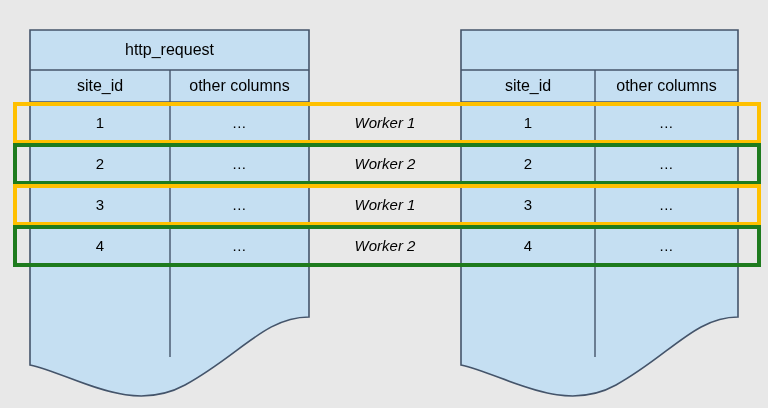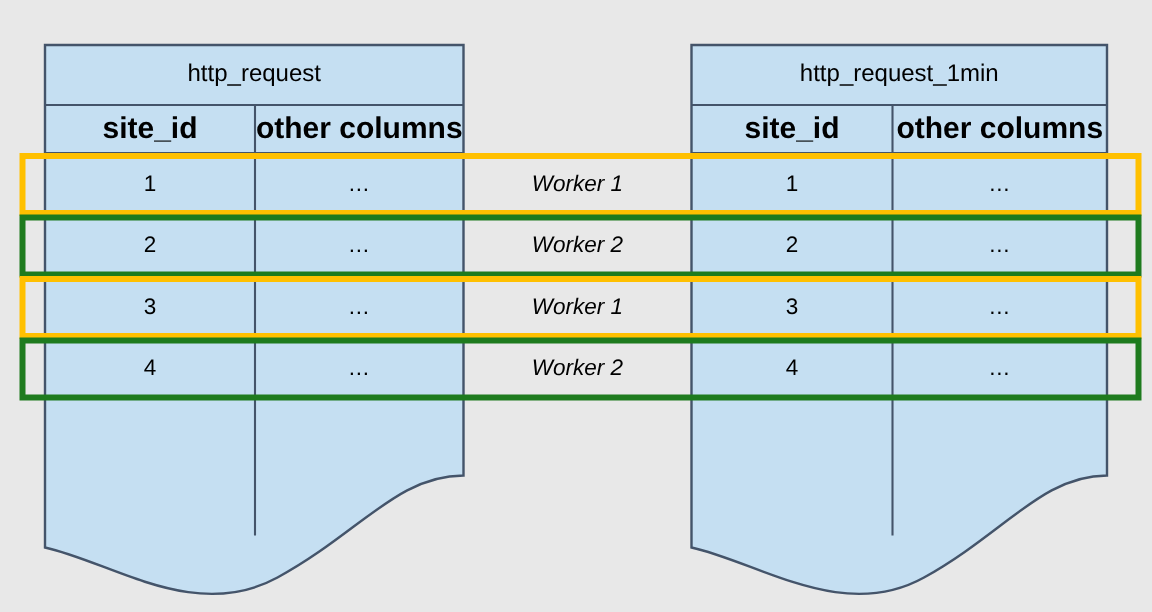--- a/index.html
+++ b/index.html
@@ -36,22 +36,21 @@
     align-items: center;
     justify-content: center;
     color: #000000;
     white-space: nowrap;
     line-height: 1;
   }
   .tbl-title {
     font-size: 16px;
   }
   .col-head {
-    font-size: 20px;
-    font-weight: bold;
+    font-size: 16px;
   }
   .cell-val {
     font-size: 15px;
   }
   .cell-dots {
     font-size: 15px;
     letter-spacing: 0.5px;
   }
   .worker-lbl {
     font-size: 15px;
@@ -109,21 +108,20 @@
 
   <div class="txt cell-val" style="left:30px; top:143px; width:140px; height:41px;">2</div>
   <div class="txt cell-dots" style="left:170px; top:143px; width:139px; height:41px;">...</div>
 
   <div class="txt cell-val" style="left:30px; top:184px; width:140px; height:41px;">3</div>
   <div class="txt cell-dots" style="left:170px; top:184px; width:139px; height:41px;">...</div>
 
   <div class="txt cell-val" style="left:30px; top:225px; width:140px; height:41px;">4</div>
   <div class="txt cell-dots" style="left:170px; top:225px; width:139px; height:41px;">...</div>
 
-  <div class="txt tbl-title" style="left:461px; top:30px; width:277px; height:40px;">http_request_1min</div>
 
   <div class="txt col-head" style="left:461px; top:70px; width:134px; height:32px;">site_id</div>
   <div class="txt col-head" style="left:595px; top:70px; width:143px; height:32px;">other columns</div>
 
   <div class="txt cell-val" style="left:461px; top:102px; width:134px; height:41px;">1</div>
   <div class="txt cell-dots" style="left:595px; top:102px; width:143px; height:41px;">...</div>
 
   <div class="txt cell-val" style="left:461px; top:143px; width:134px; height:41px;">2</div>
   <div class="txt cell-dots" style="left:595px; top:143px; width:143px; height:41px;">...</div>
 

